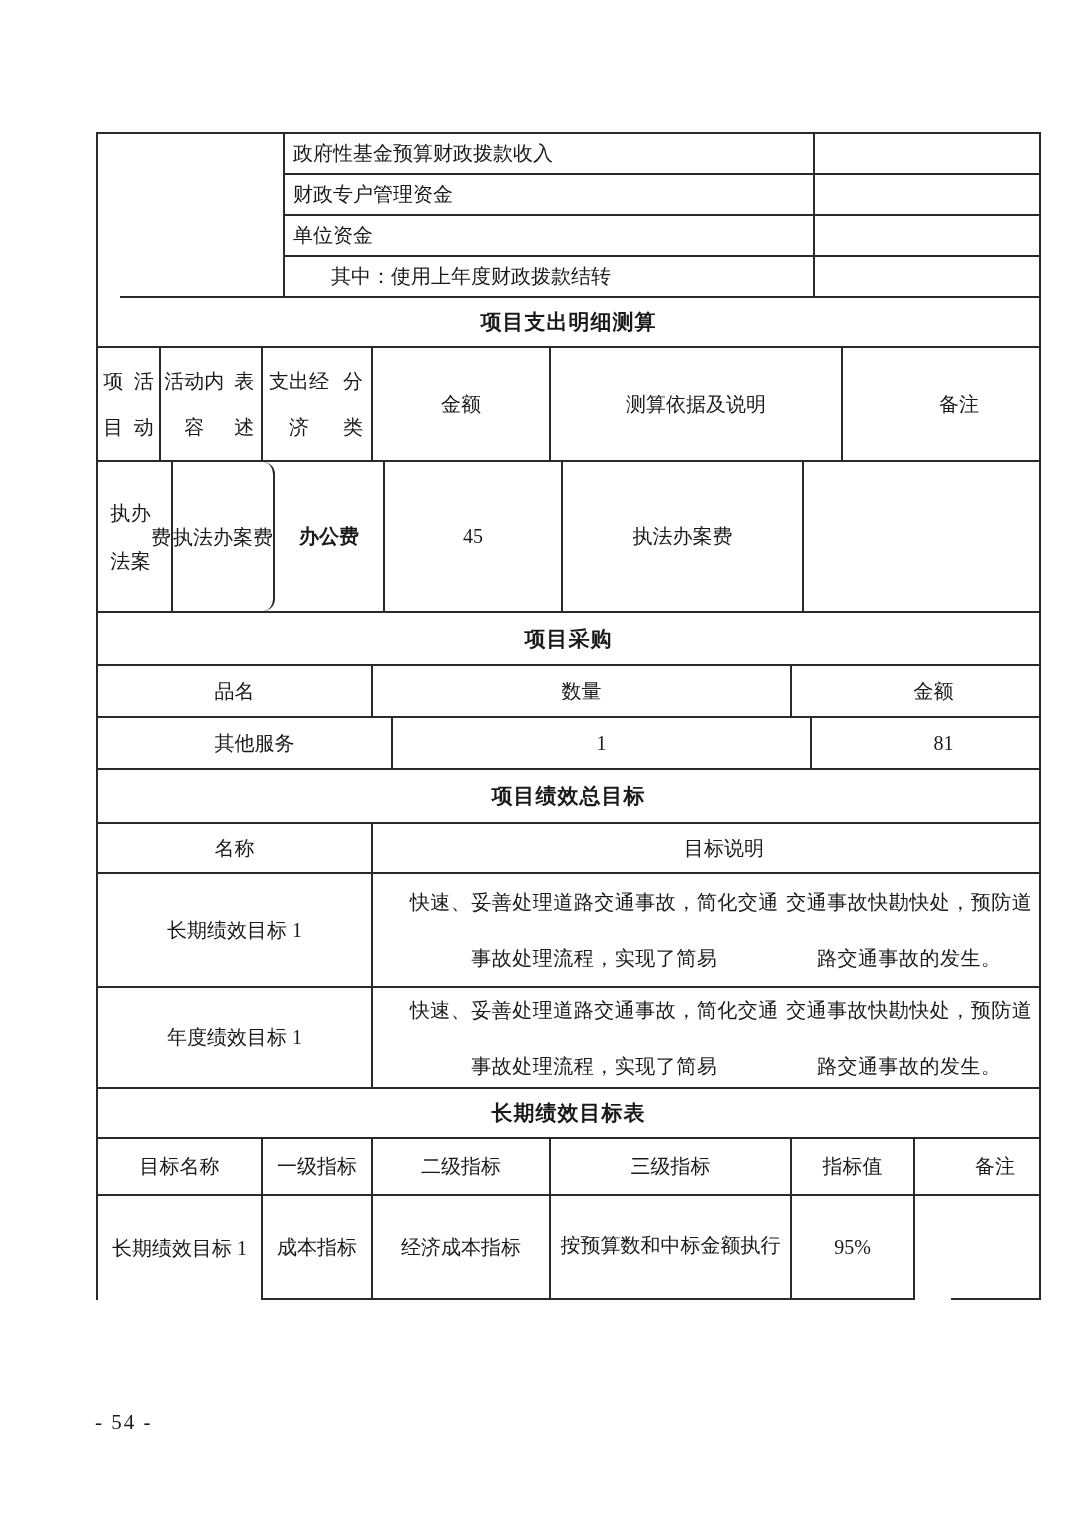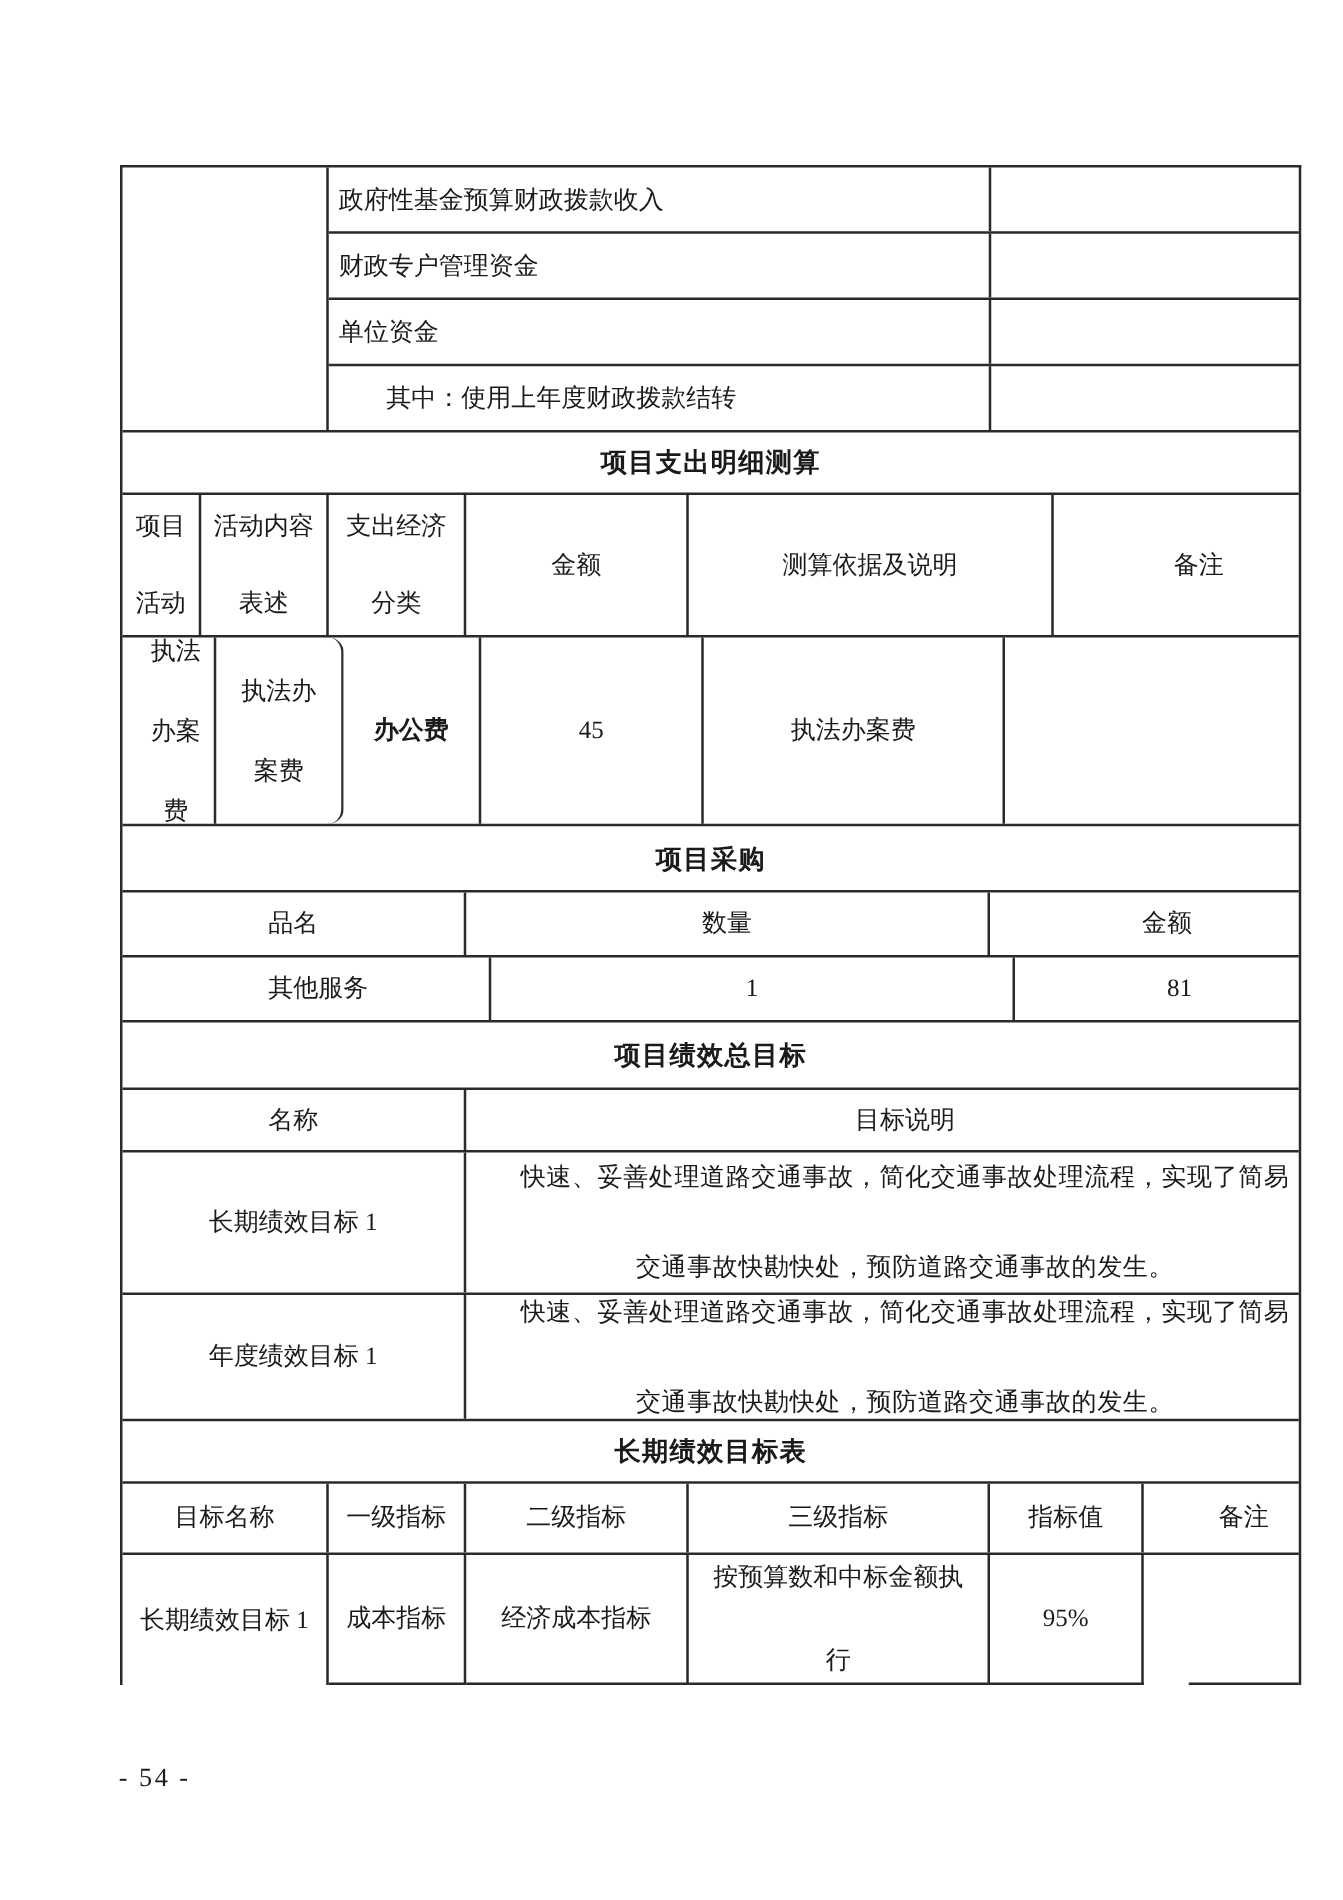--- a/index.html
+++ b/index.html
@@ -13,54 +13,53 @@
   }
   .tbl{
     position:absolute;left:96px;top:132px;width:945px;
     border:2px solid #2a2a2a;border-bottom:none;
     box-sizing:border-box;
   }
   .sec{display:flex;box-sizing:border-box;border-bottom:2px solid #2a2a2a;}
   .sec.noline{border-bottom:none;}
   .cell{
     box-sizing:border-box;border-right:2px solid #2a2a2a;
-    display:flex;flex-direction:column;justify-content:center;align-items:center;
+    display:flex;flex-direction:row;justify-content:center;align-items:center;
     font-size:20px;line-height:1.35;text-align:center;
     overflow:hidden;
-    gap:16px;
   }
   .cell.last{border-right:none;flex:1;margin-left:36px;}
   .titlerow{justify-content:center;align-items:center;font-weight:bold;font-size:21px;letter-spacing:1px;}
   
   .fund-left{width:165px;}
   .fund-rows{flex:1;display:flex;flex-direction:column;}
   .fund-row{display:flex;flex:1;box-sizing:border-box;border-bottom:2px solid #2a2a2a;}
   .fund-row:last-child{border-bottom:none;}
   .fund-item{width:530px;box-sizing:border-box;border-right:2px solid #2a2a2a;
     display:flex;align-items:center;padding-left:8px;font-size:20px;}
   .fund-item.indent{padding-left:46px;}
   .fund-val{flex:1;}
   
   .stack span{display:block;text-align:center;}
   .lh46 span{line-height:46px;}
   .lh48 span{line-height:48px;}
-  .lh50 span{line-height:50px;}
+  .lh50 span{line-height:50px;font-family:Liberation Mono, monospace;}
   .desc span{display:block;text-align:center;line-height:56px;letter-spacing:0.5px;}
   .pagenum{
     position:absolute;left:95px;top:1410px;
     font-size:21px;letter-spacing:2px;color:#1a1a1a;
   }
 </style>
 </head>
 <body>
 
 <div class="page">
   <div class="tbl">
 
-    <div class="sec" style="height:212px;">
+    <div class="sec" style="height:164px;margin-left:22px;">
       <div class="cell fund-left"></div>
       <div class="fund-rows">
         <div class="fund-row">
           <div class="fund-item">政府性基金预算财政拨款收入</div>
           <div class="fund-val"></div>
         </div>
         <div class="fund-row">
           <div class="fund-item">财政专户管理资金</div>
           <div class="fund-val"></div>
         </div>

